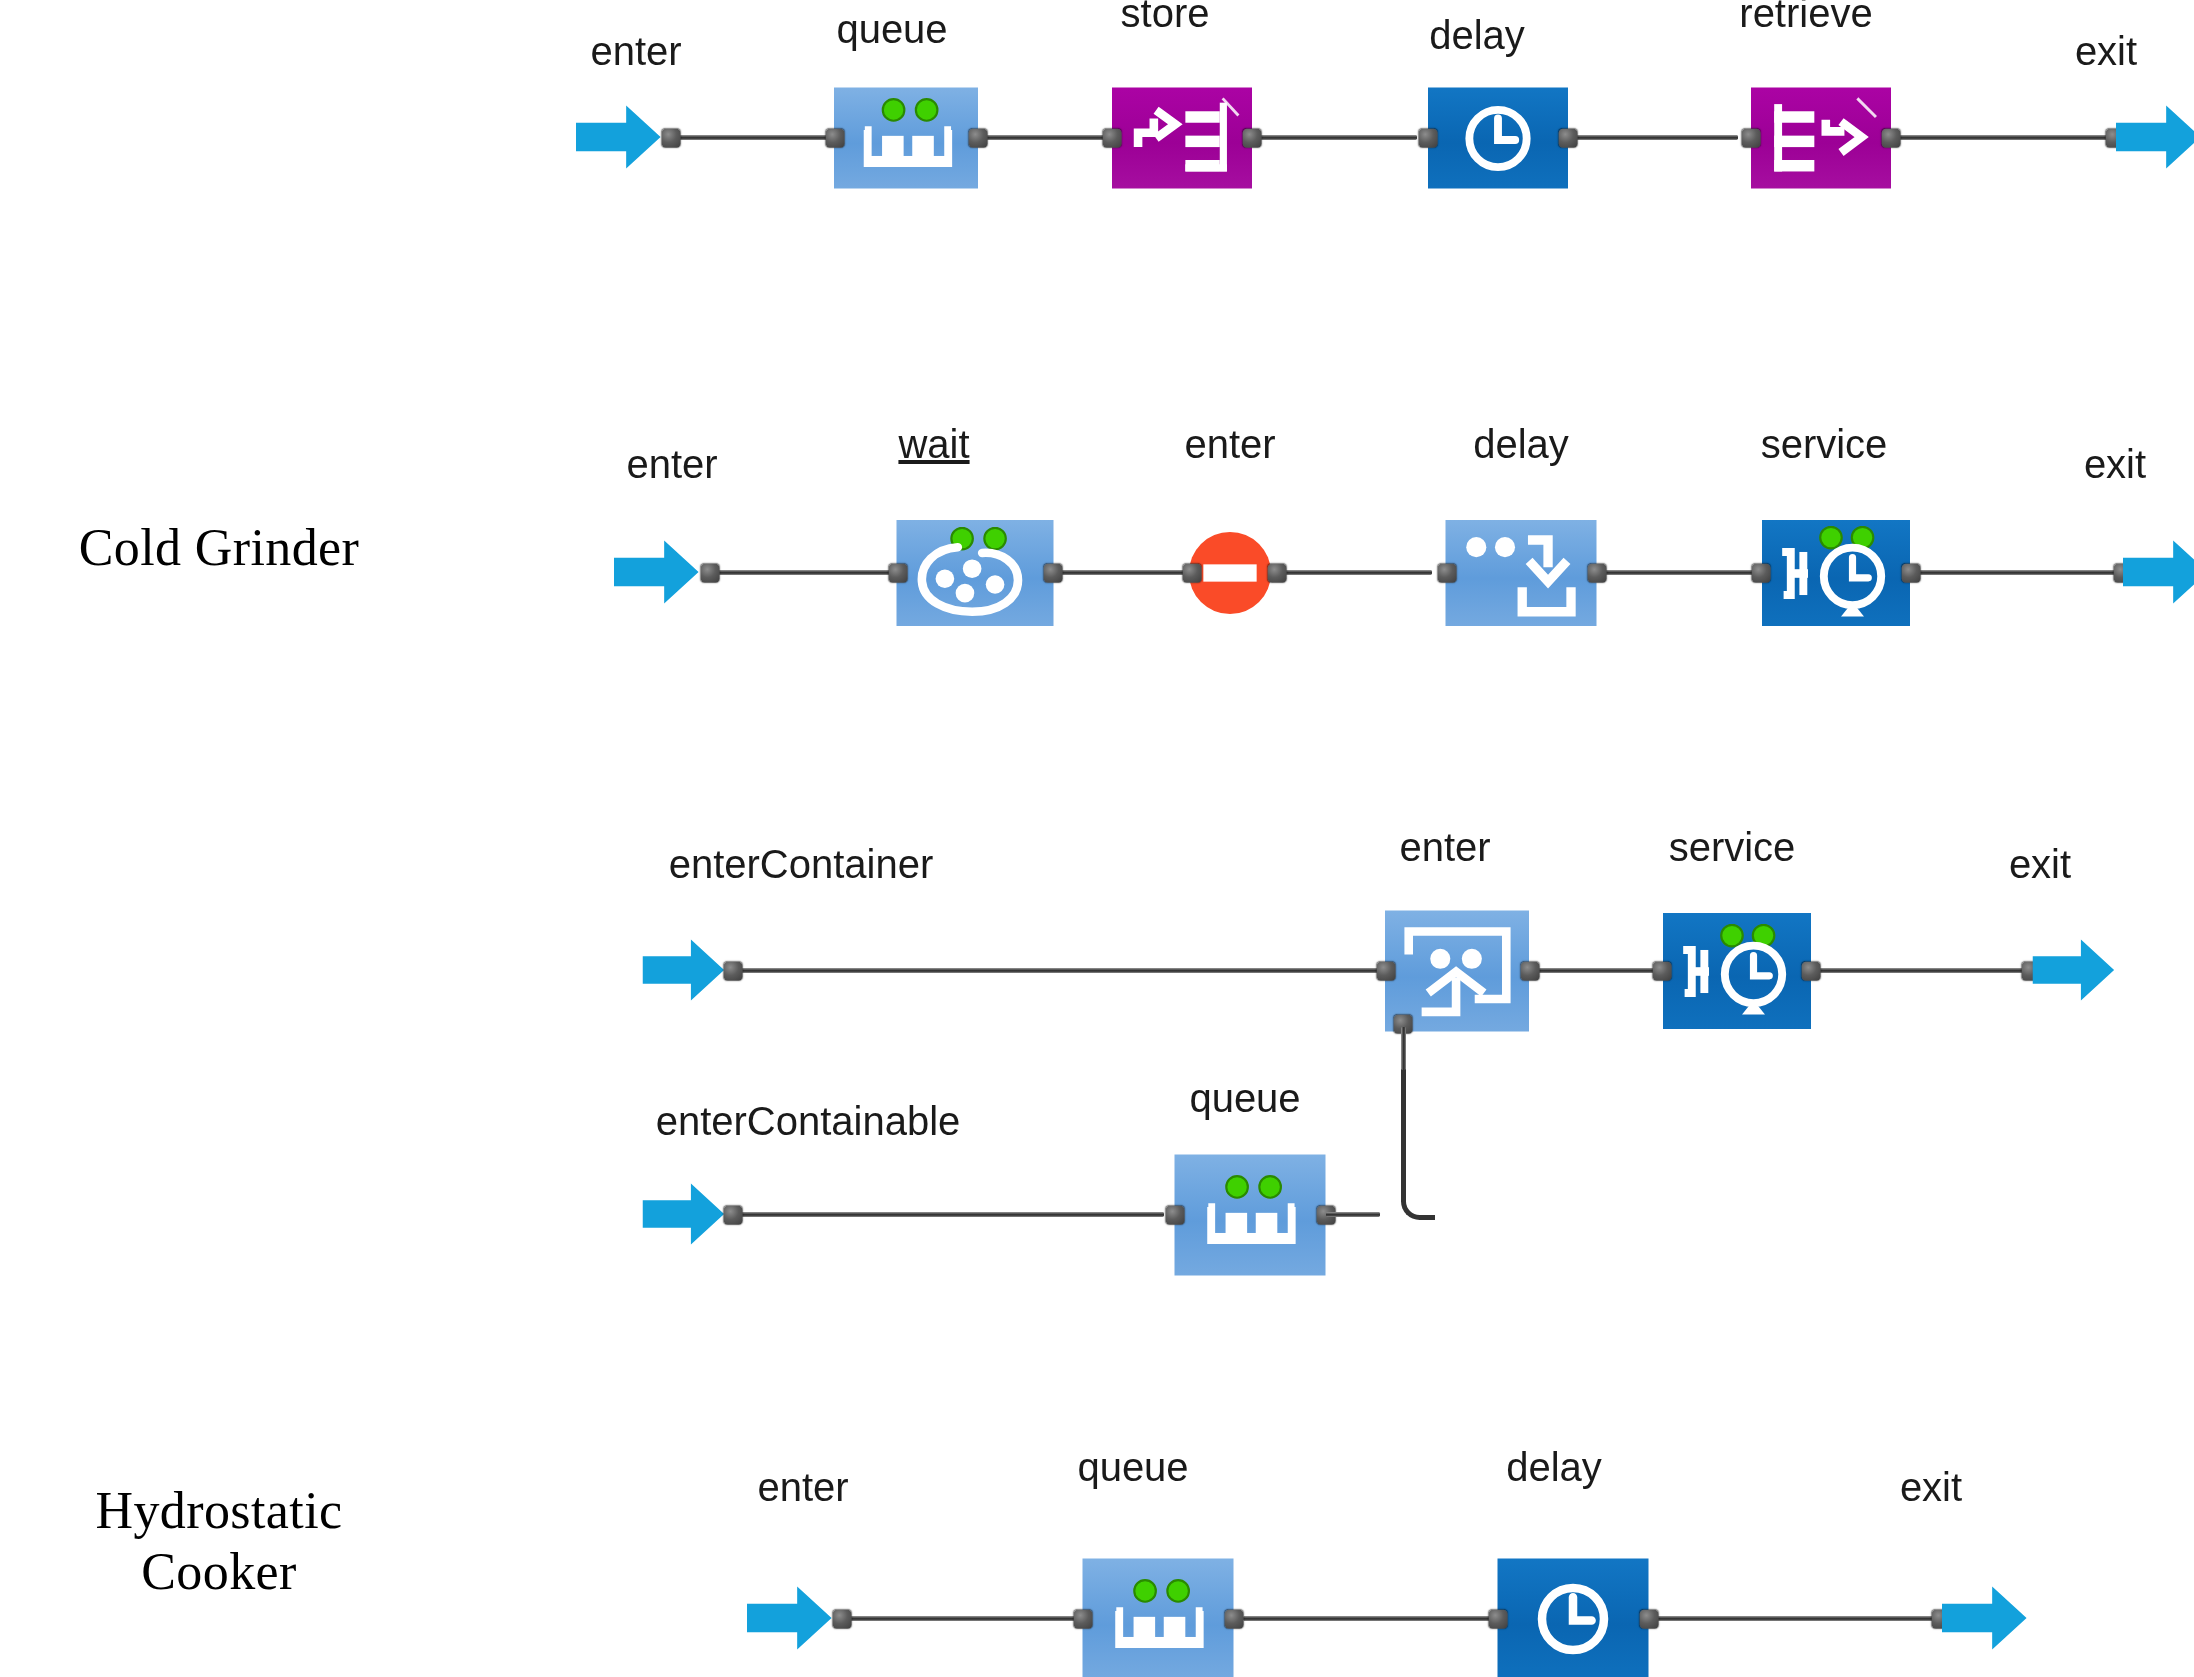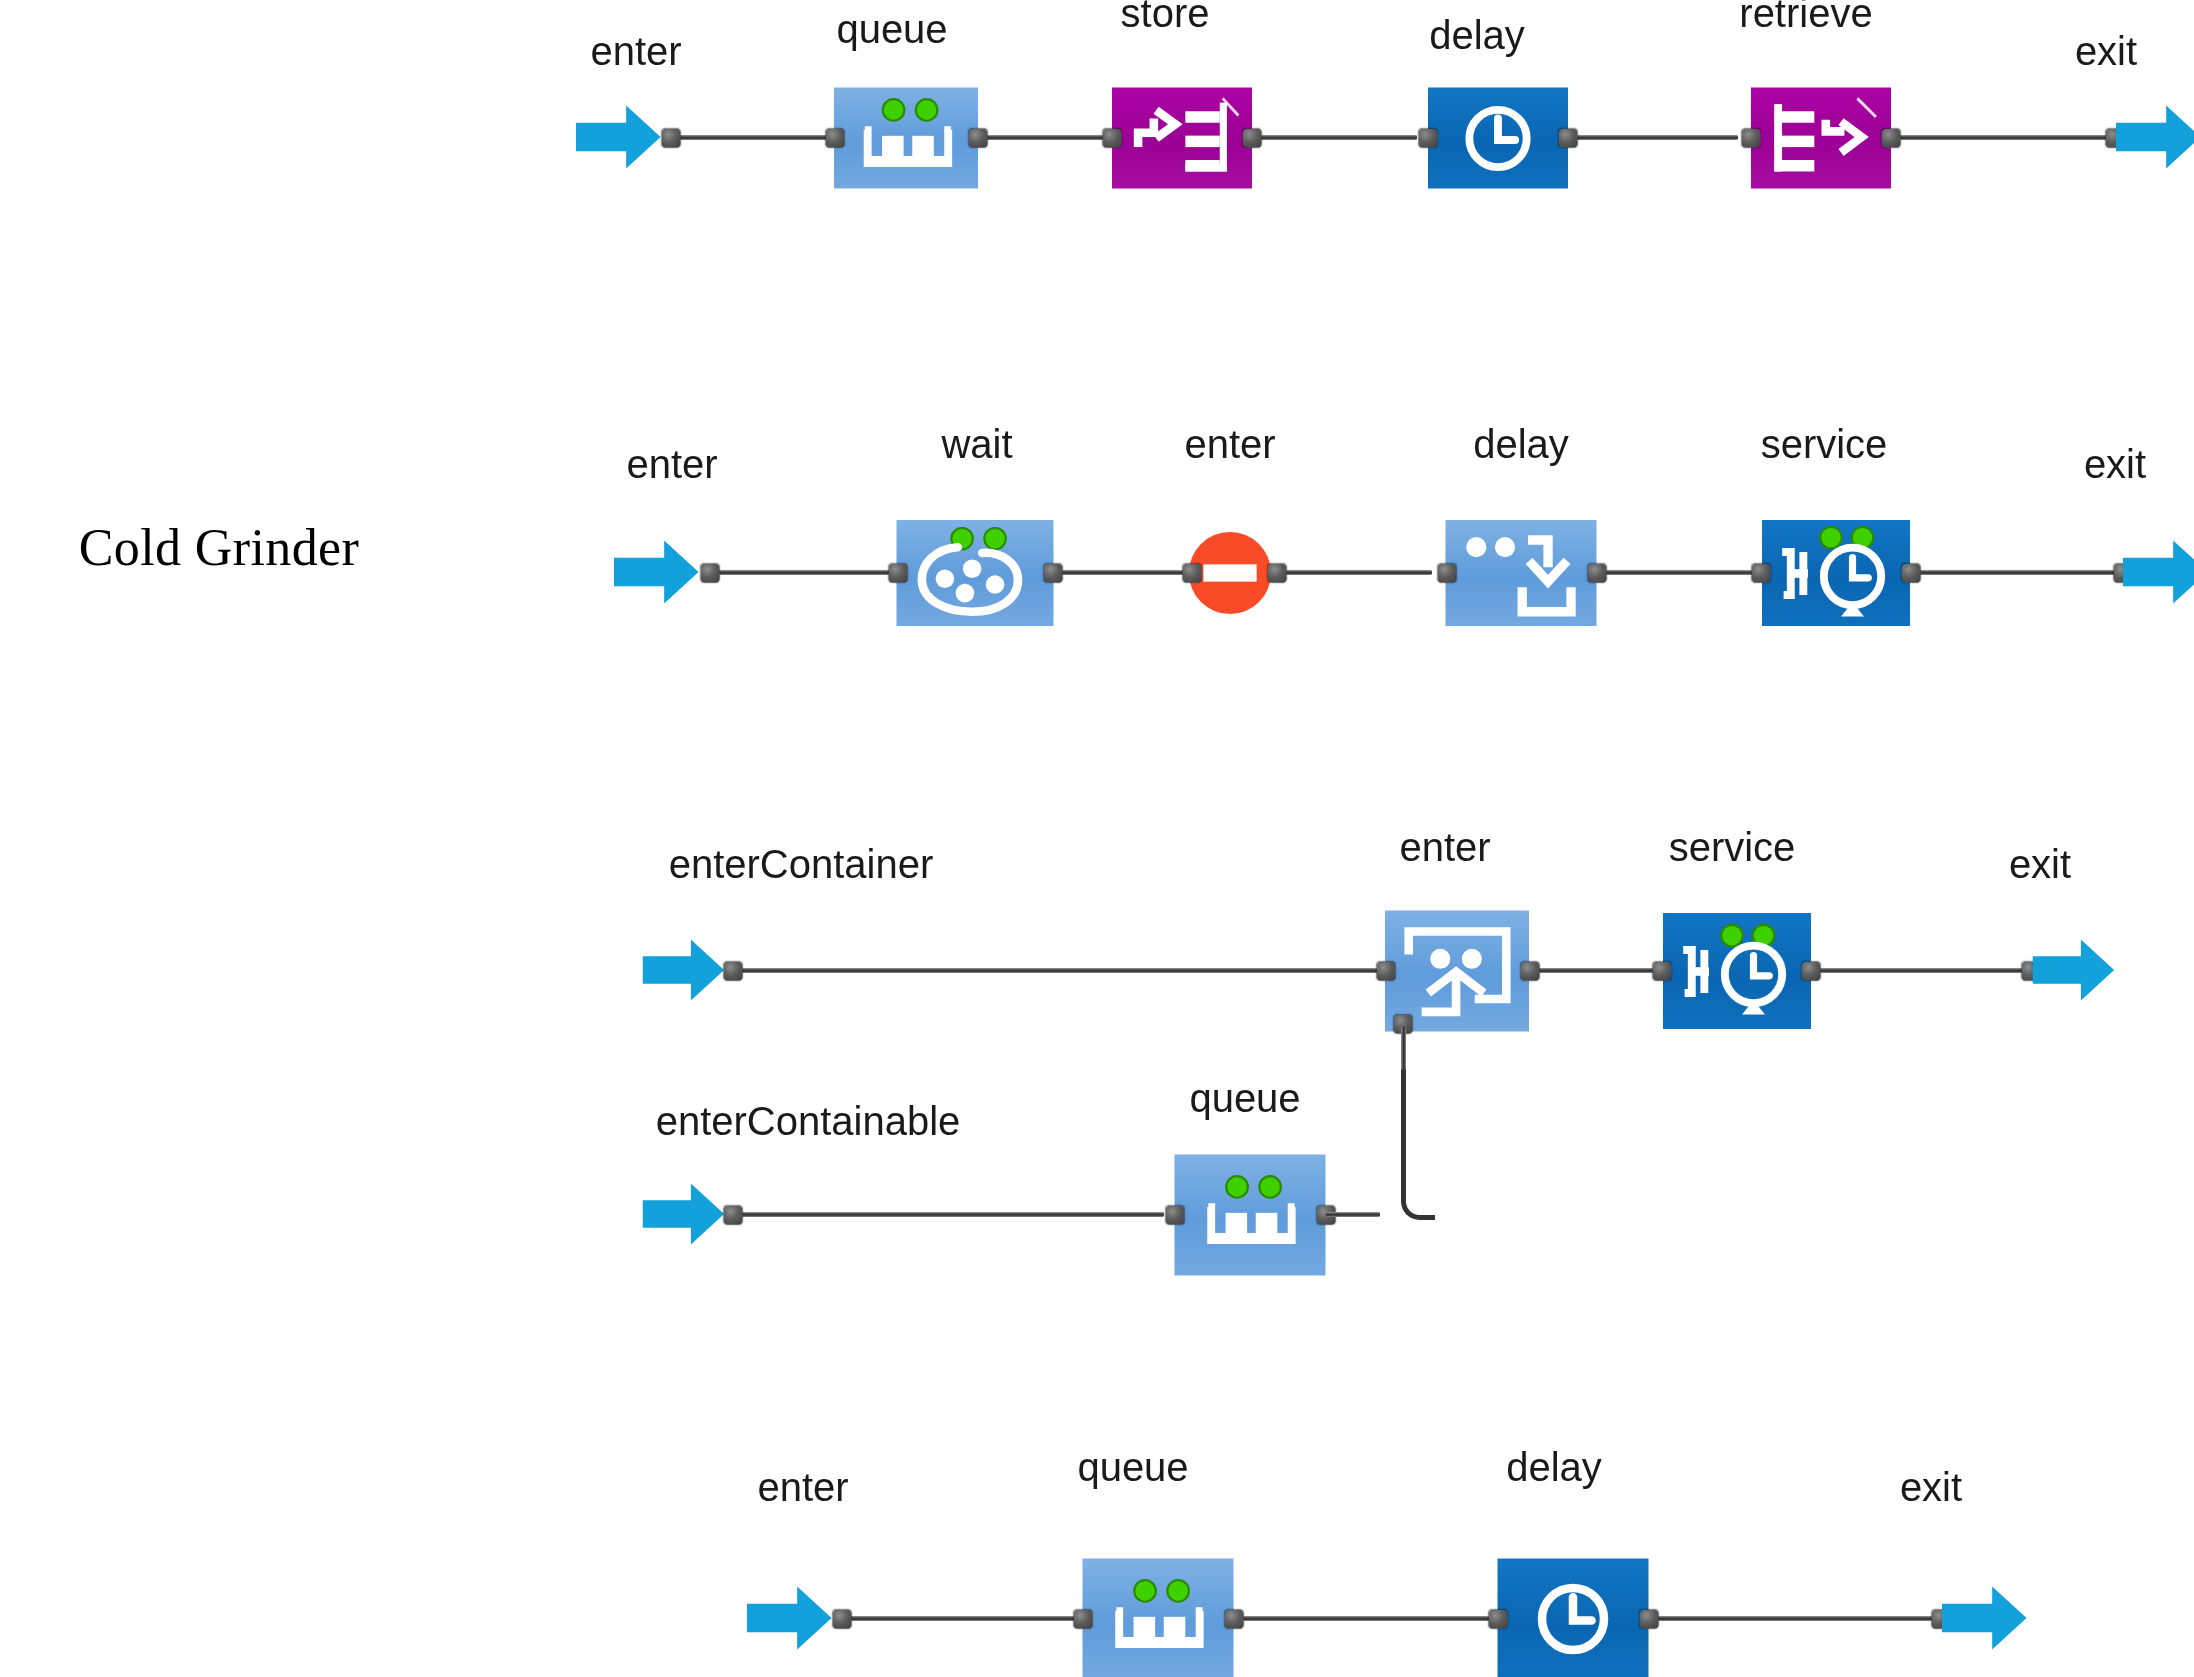--- a/index.html
+++ b/index.html
@@ -157,21 +157,21 @@
   <div class="port" style="left:2115px;top:138px;"></div>
   <div class="flowarrow" style="left:2159px;top:138px;">
     <svg width="86" height="69" viewBox="0 0 120 96">
         <path d="M0 28 H70 V4 L118 48 L70 92 V68 H0 Z" fill="#13a1dc"></path>
       </svg>
   </div>
 
   <div class="row-title" style="left:0px;top:517px;width:438px;">Cold Grinder</div>
 
   <div class="port-label" style="left:672px;top:442px;">enter</div>
-  <div class="port-label" style="left:977px;top:422px;">wait</div>
+  <div class="port-label" style="left:934px;top:422px;text-decoration:underline;">wait</div>
   <div class="port-label" style="left:1230px;top:422px;">enter</div>
   <div class="port-label" style="left:1521px;top:422px;">delay</div>
   <div class="port-label" style="left:1824px;top:422px;">service</div>
   <div class="port-label" style="left:2115px;top:442px;">exit</div>
 
   <div class="wire" style="left:707px;top:570px;width:183px;"></div>
   <div class="wire" style="left:1054px;top:570px;width:133px;"></div>
   <div class="wire" style="left:1278px;top:570px;width:154px;"></div>
   <div class="wire" style="left:1602px;top:570px;width:154px;"></div>
   <div class="wire" style="left:1914px;top:570px;width:208px;"></div>
@@ -314,20 +314,22 @@
       <rect x="26" y="84" width="112" height="11" fill="#ffffff"></rect>
     </svg>
   </div>
   <div class="port" style="left:1175px;top:1215px;"></div>
   <div class="port" style="left:1326px;top:1215px;"></div>
 
   <div class="wire" style="left:1326px;top:1212px;width:54px;"></div>
   <div class="wire-elbow" style="left:1401px;top:1031px;width:29px;height:184px;"></div>
   <div class="wire-v" style="left:1401px;top:1027px;height:43px;"></div>
 
+  <div class="row-title" style="left:0px;top:1480px;width:438px;">Hydrostatic
+Cooker</div>
 
   <div class="port-label" style="left:803px;top:1465px;">enter</div>
   <div class="port-label" style="left:1133px;top:1445px;">queue</div>
   <div class="port-label" style="left:1554px;top:1445px;">delay</div>
   <div class="port-label" style="left:1931px;top:1465px;">exit</div>
 
   <div class="wire" style="left:842px;top:1616px;width:237px;"></div>
   <div class="wire" style="left:1243px;top:1616px;width:251px;"></div>
   <div class="wire" style="left:1652px;top:1616px;width:287px;"></div>
 

